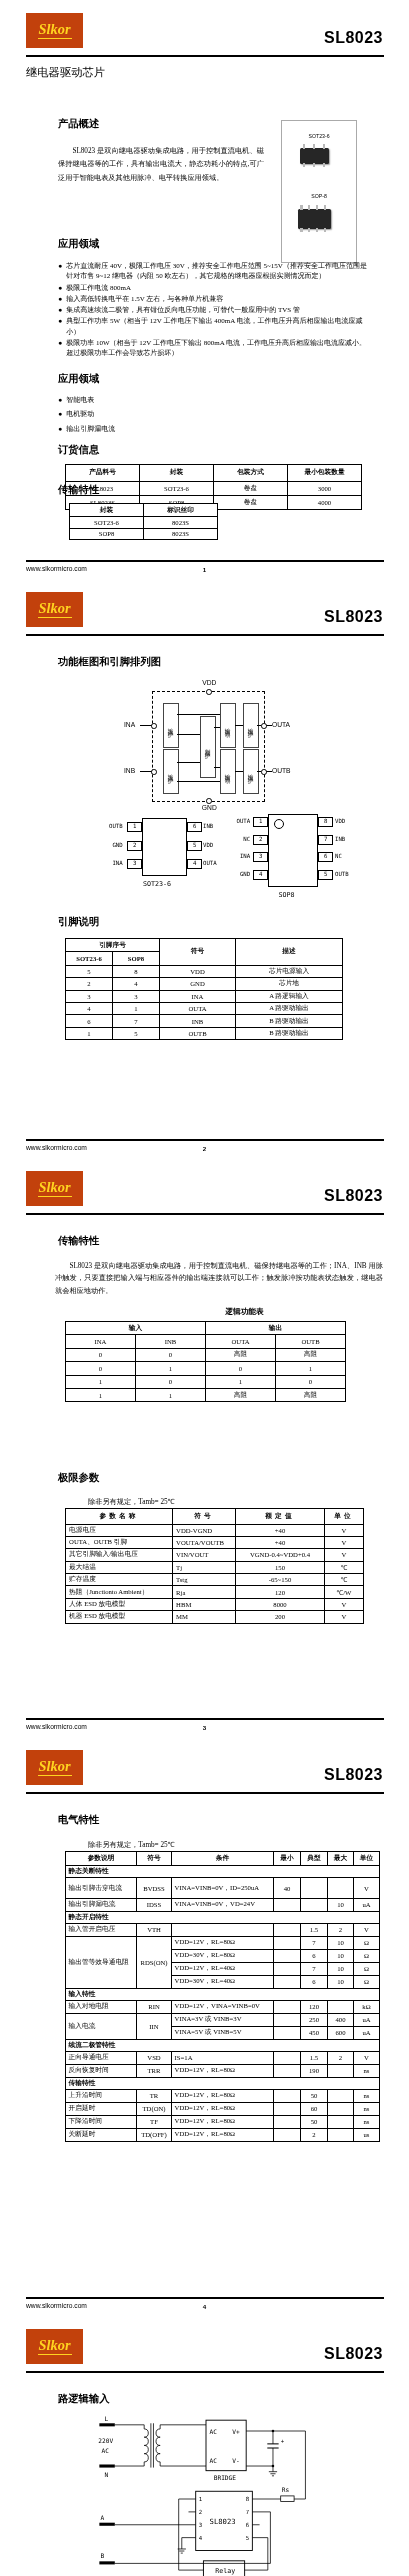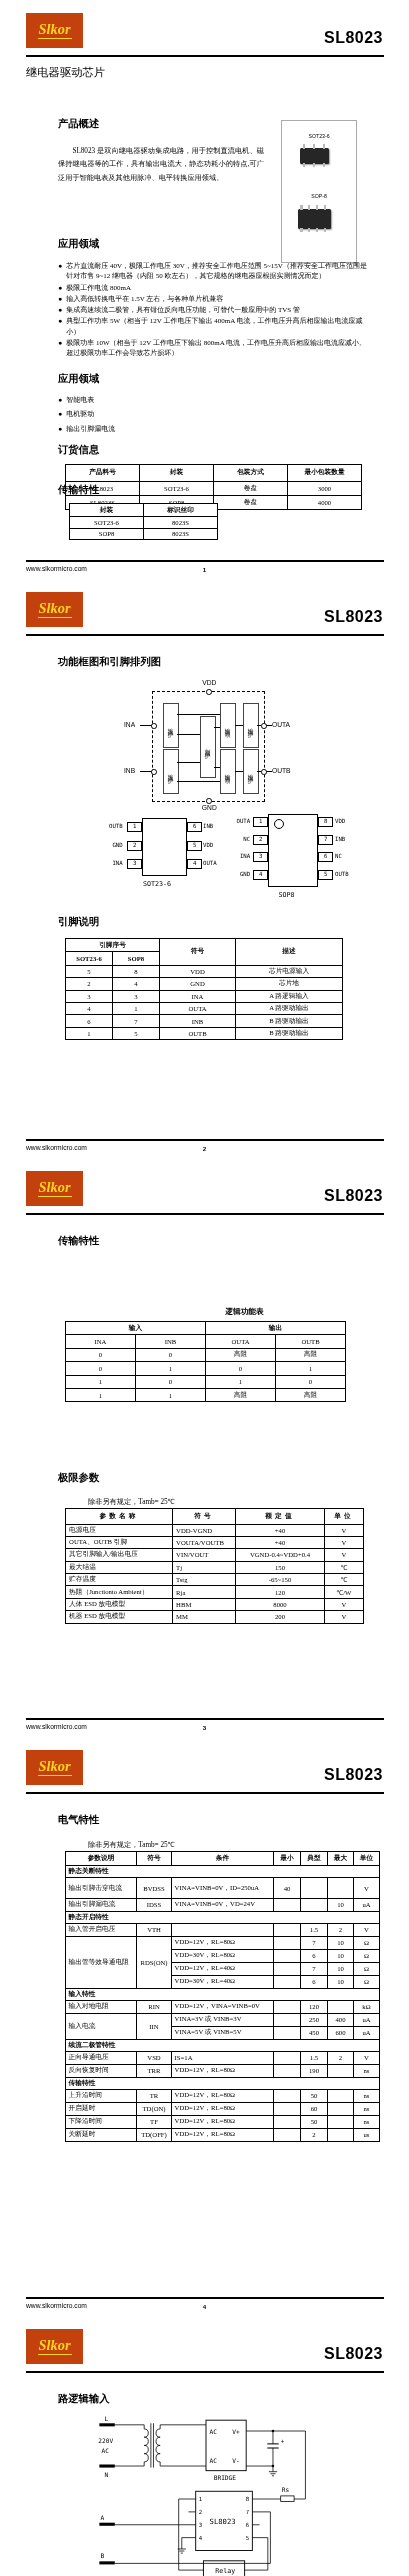--- a/index.html
+++ b/index.html
@@ -324,20 +324,21 @@
 </div>
 
 <div class="page">
   <div class="logo">
         <span class="logo-text">Slkor</span>
       </div>
   <div class="partno">SL8023</div>
   <div class="hrule"></div>
 
   <div class="h2" style="left:58px;top:76px;">传输特性</div>
+  <div class="para" style="left:55px;top:102px;width:328px;line-height:12.4px;">SL8023 是双向继电器驱动集成电路，用于控制直流电机、磁保持继电器等的工作；INA、INB 用脉冲触发，只要直接把输入端与相应器件的输出端连接就可以工作；触发脉冲按功能表状态触发，继电器就会相应地动作。</div>
 
   <div class="cap" style="top:149px;margin-left:40px;">逻辑功能表</div>
   <table class="tbl" style="left:65px;top:163px;width:281px;">
     <tbody>
           <tr style="height:13.4px;">
       <th colspan="2">输入</th>
       <th colspan="2">输出</th>
     </tr>
     <tr style="height:13.4px;">
       <th style="width:70px;font-weight:normal;">INA</th>

